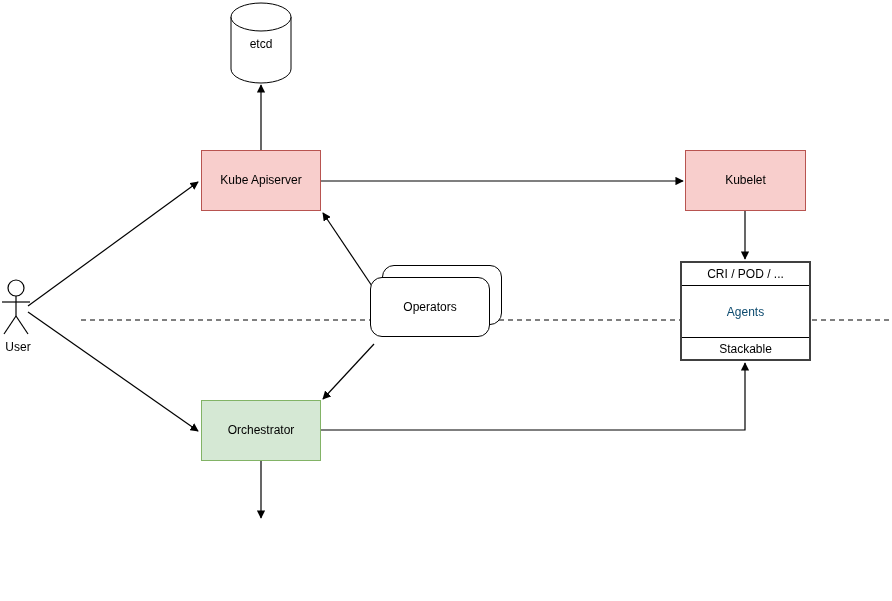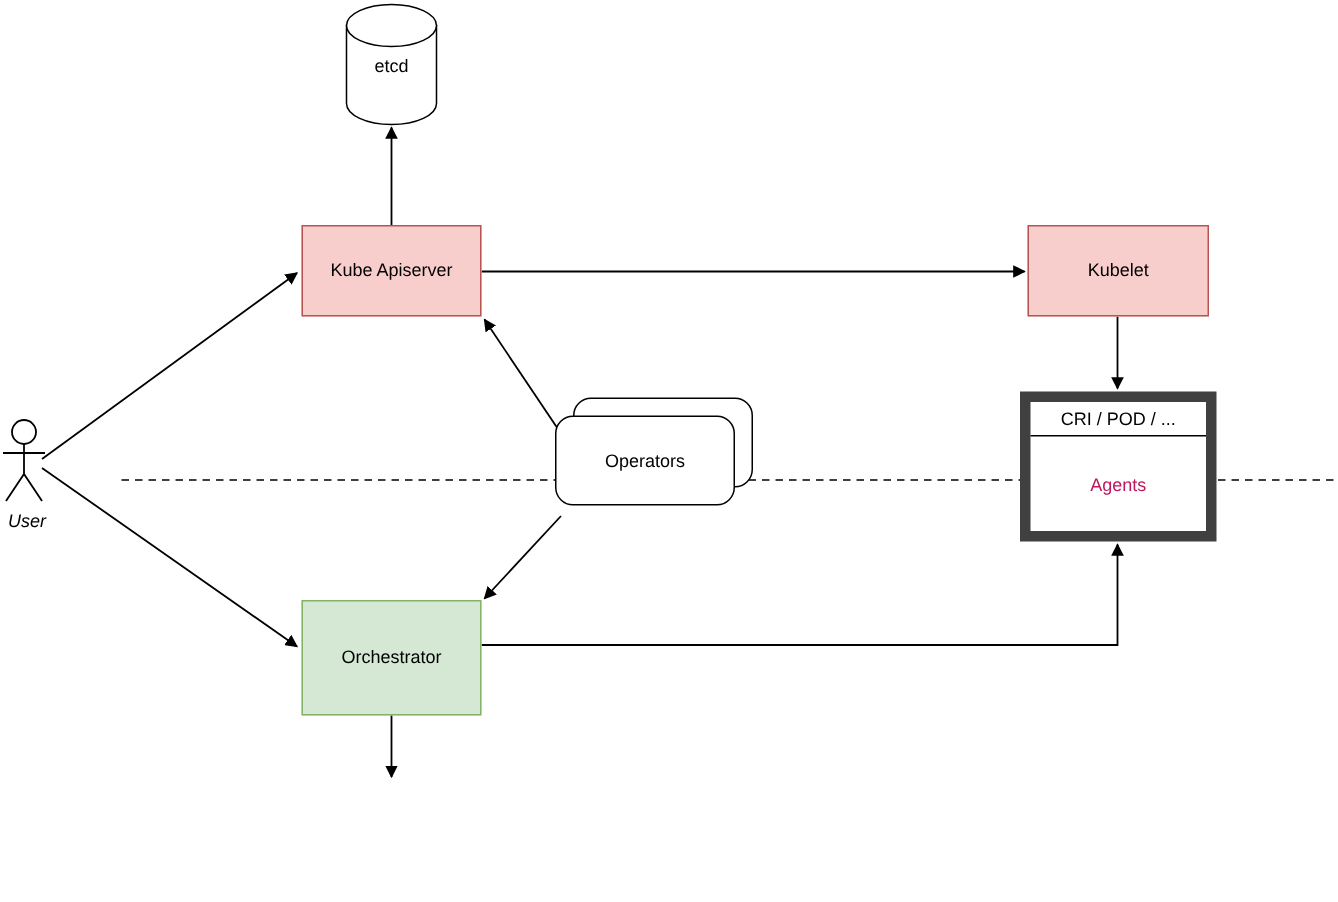--- a/index.html
+++ b/index.html
@@ -73,42 +73,42 @@
     align-items: center;
     justify-content: center;
     font-size: 12px;
     color: #000000;
   }
   
   .agents-box {
     position: absolute;
     box-sizing: border-box;
     background: #ffffff;
-    border: 7px solid #404040;
+    border: 2px solid #404040;
     display: flex;
     flex-direction: column;
   }
   .agents-head {
     box-sizing: border-box;
     height: 23px;
     border-bottom: 1px solid #000000;
     display: flex;
     align-items: center;
     justify-content: center;
     font-size: 12px;
     color: #000000;
   }
   .agents-body {
     box-sizing: border-box;
     flex: 1 1 auto;
     display: flex;
     align-items: center;
     justify-content: center;
     font-size: 12px;
-    color: #be185d;
+    color: #0c4a6e;
   }
   .agents-foot {
     box-sizing: border-box;
     height: 22px;
     border-top: 1px solid #000000;
     display: flex;
     align-items: center;
     justify-content: center;
     font-size: 12px;
     color: #000000;
@@ -122,21 +122,20 @@
     position: absolute;
     left: 0;
     width: 100%;
     text-align: center;
     font-size: 12px;
     color: #000000;
   }
   
   .actor {
     position: absolute;
-    font-style: italic;
   }
   .actor-label {
     position: absolute;
     left: -16px;
     top: 62px;
     width: 64px;
     text-align: center;
     font-size: 12px;
     color: #000000;
   }
@@ -190,30 +189,31 @@
     <span>Kube Apiserver</span>
   </div>
 
   <div class="node box-kubelet" style="left:685px; top:150px; width:121px; height:61px;">
     <span>Kubelet</span>
   </div>
 
   <div class="agents-box" style="left:680px; top:261px; width:131px; height:100px;">
     <div class="agents-head">CRI / POD / ...</div>
     <div class="agents-body">Agents</div>
+    <div class="agents-foot">Stackable</div>
   </div>
 
   <div class="stack-wrap" style="left:370px; top:265px; width:134px; height:74px;">
     <div class="stack-back"></div>
     <div class="stack-front">
       <span>Operators</span>
     </div>
   </div>
 
-  <div class="node box-orchestrator" style="left:201px; top:400px; width:120px; height:77px;">
+  <div class="node box-orchestrator" style="left:201px; top:400px; width:120px; height:61px;">
     <span>Orchestrator</span>
   </div>
 
 
   <div class="actor" style="left:2px; top:278px; width:44px; height:80px;">
     <svg width="44" height="62" viewBox="0 0 44 62" xmlns="http://www.w3.org/2000/svg">
       <circle cx="14" cy="10" r="8" fill="#ffffff" stroke="#000000" stroke-width="1.2"></circle>
       <line x1="14" y1="18" x2="14" y2="38" stroke="#000000" stroke-width="1.2"></line>
       <line x1="0" y1="24" x2="28" y2="24" stroke="#000000" stroke-width="1.2"></line>
       <line x1="14" y1="38" x2="2" y2="56" stroke="#000000" stroke-width="1.2"></line>

